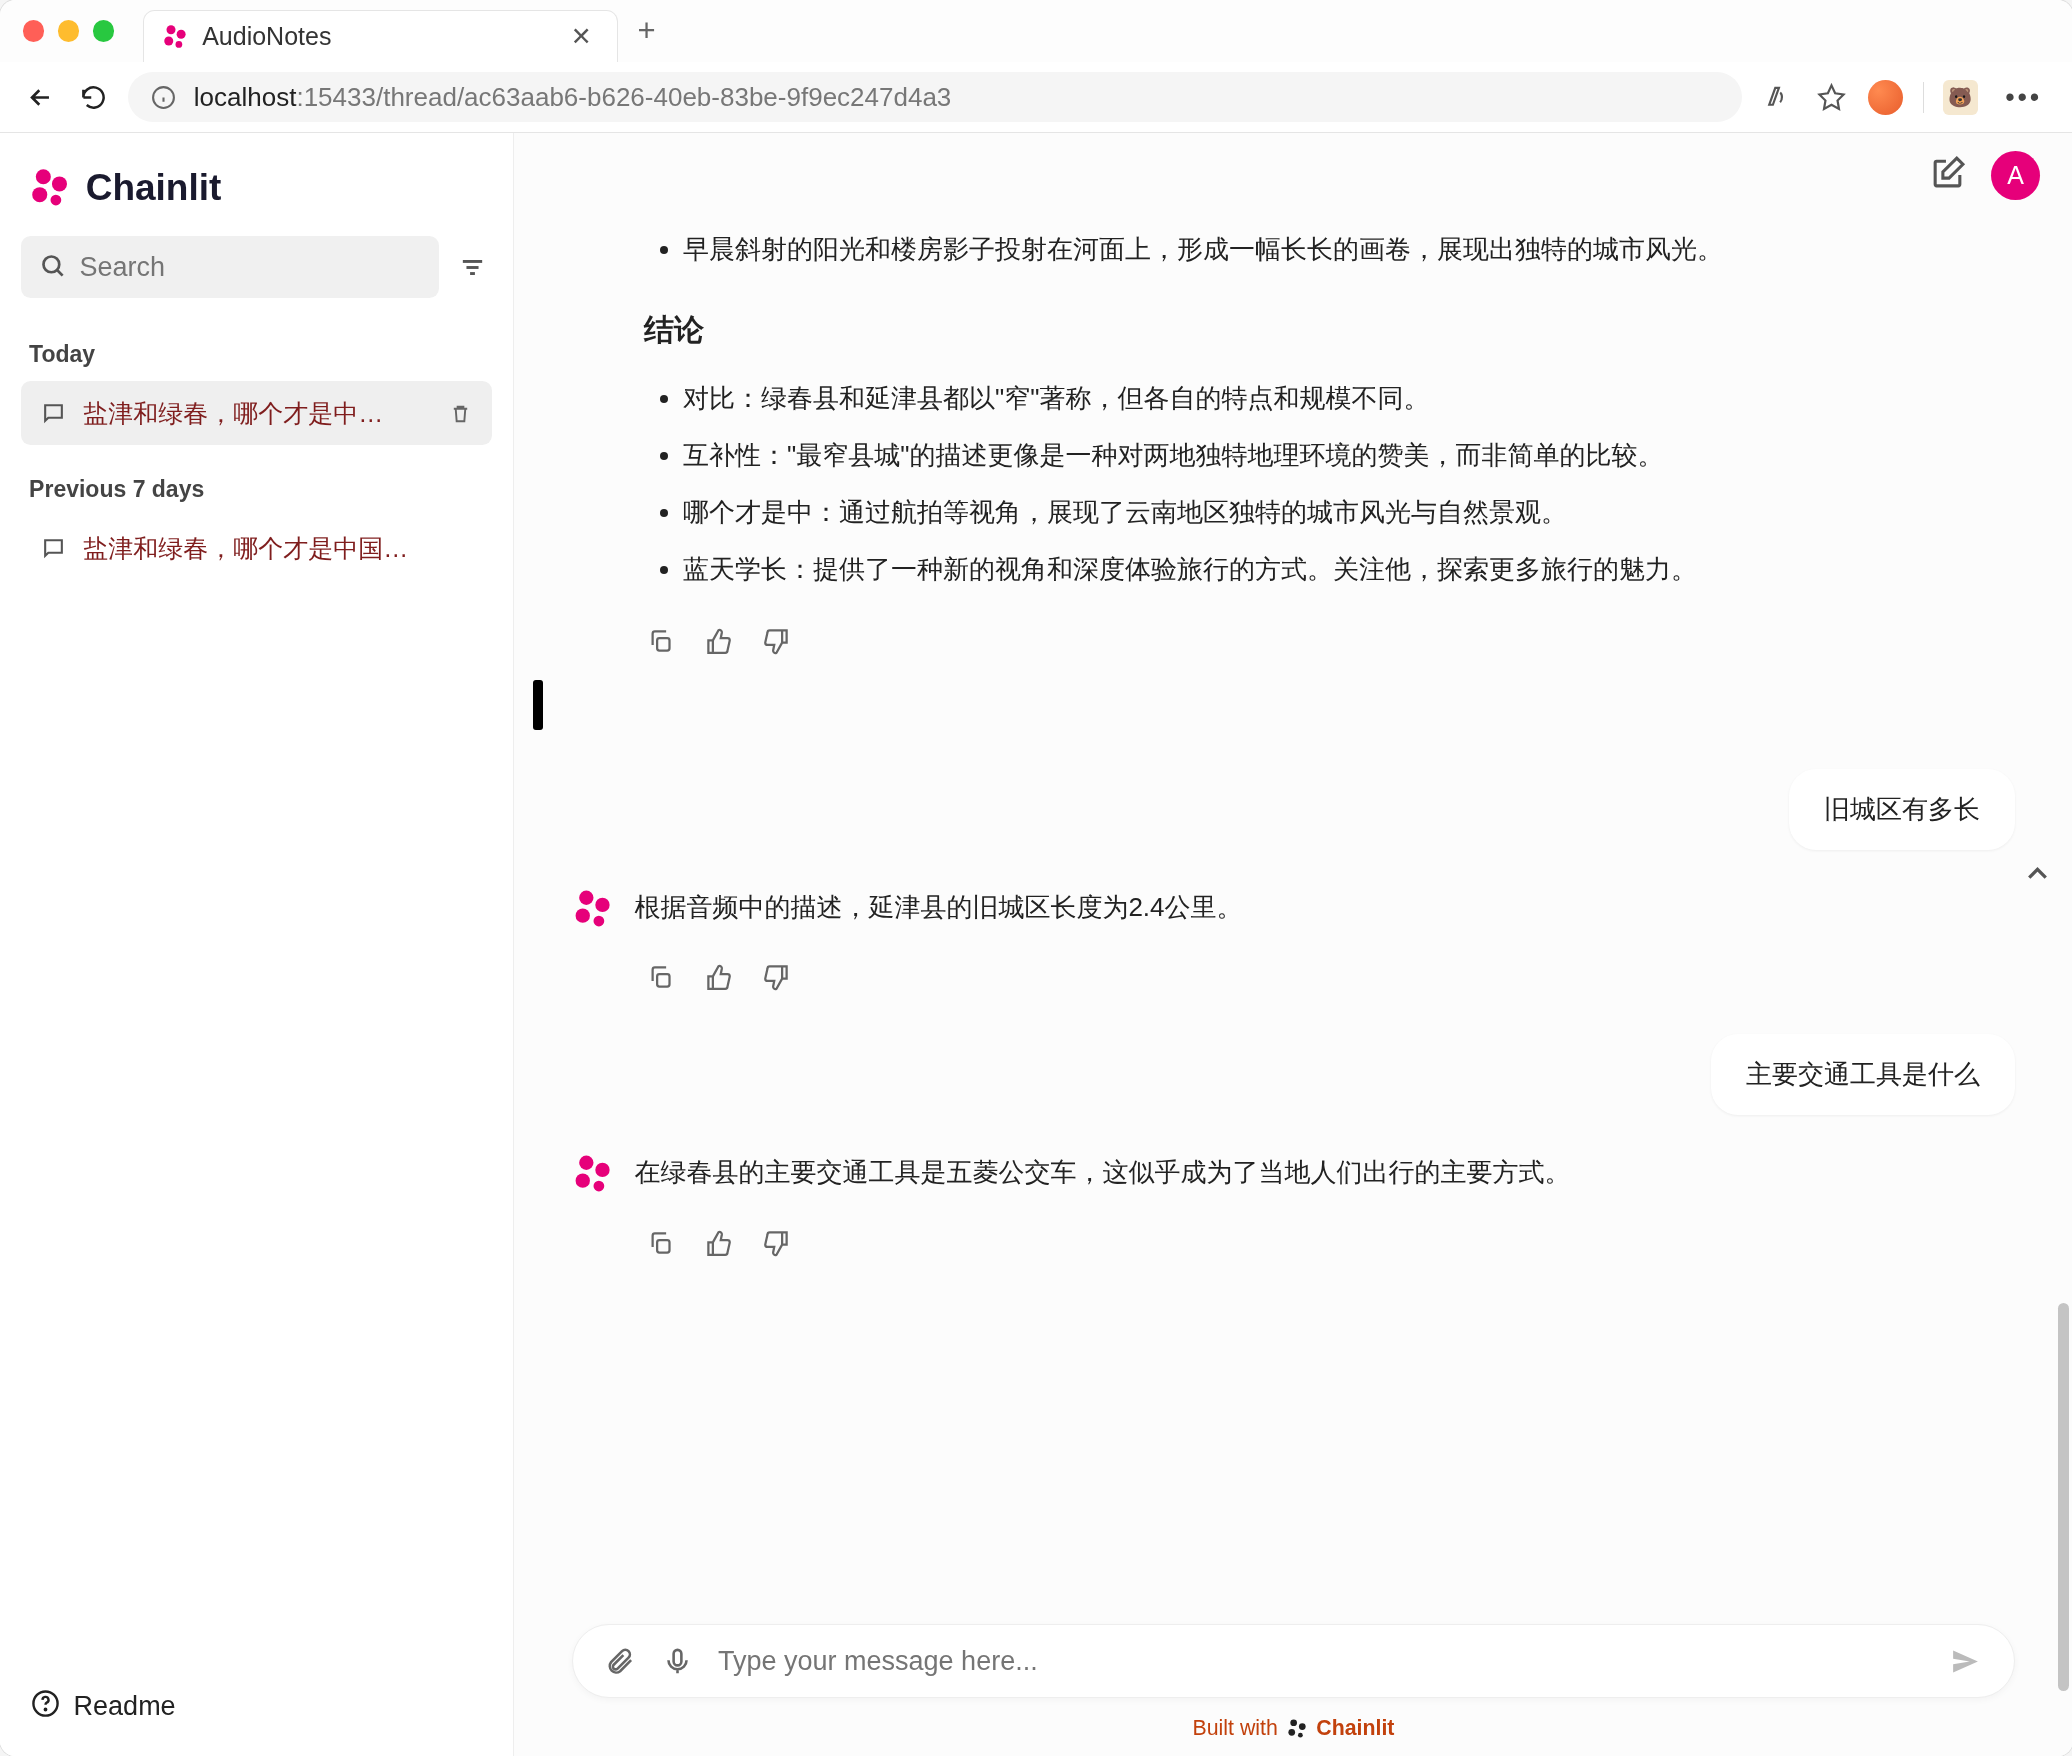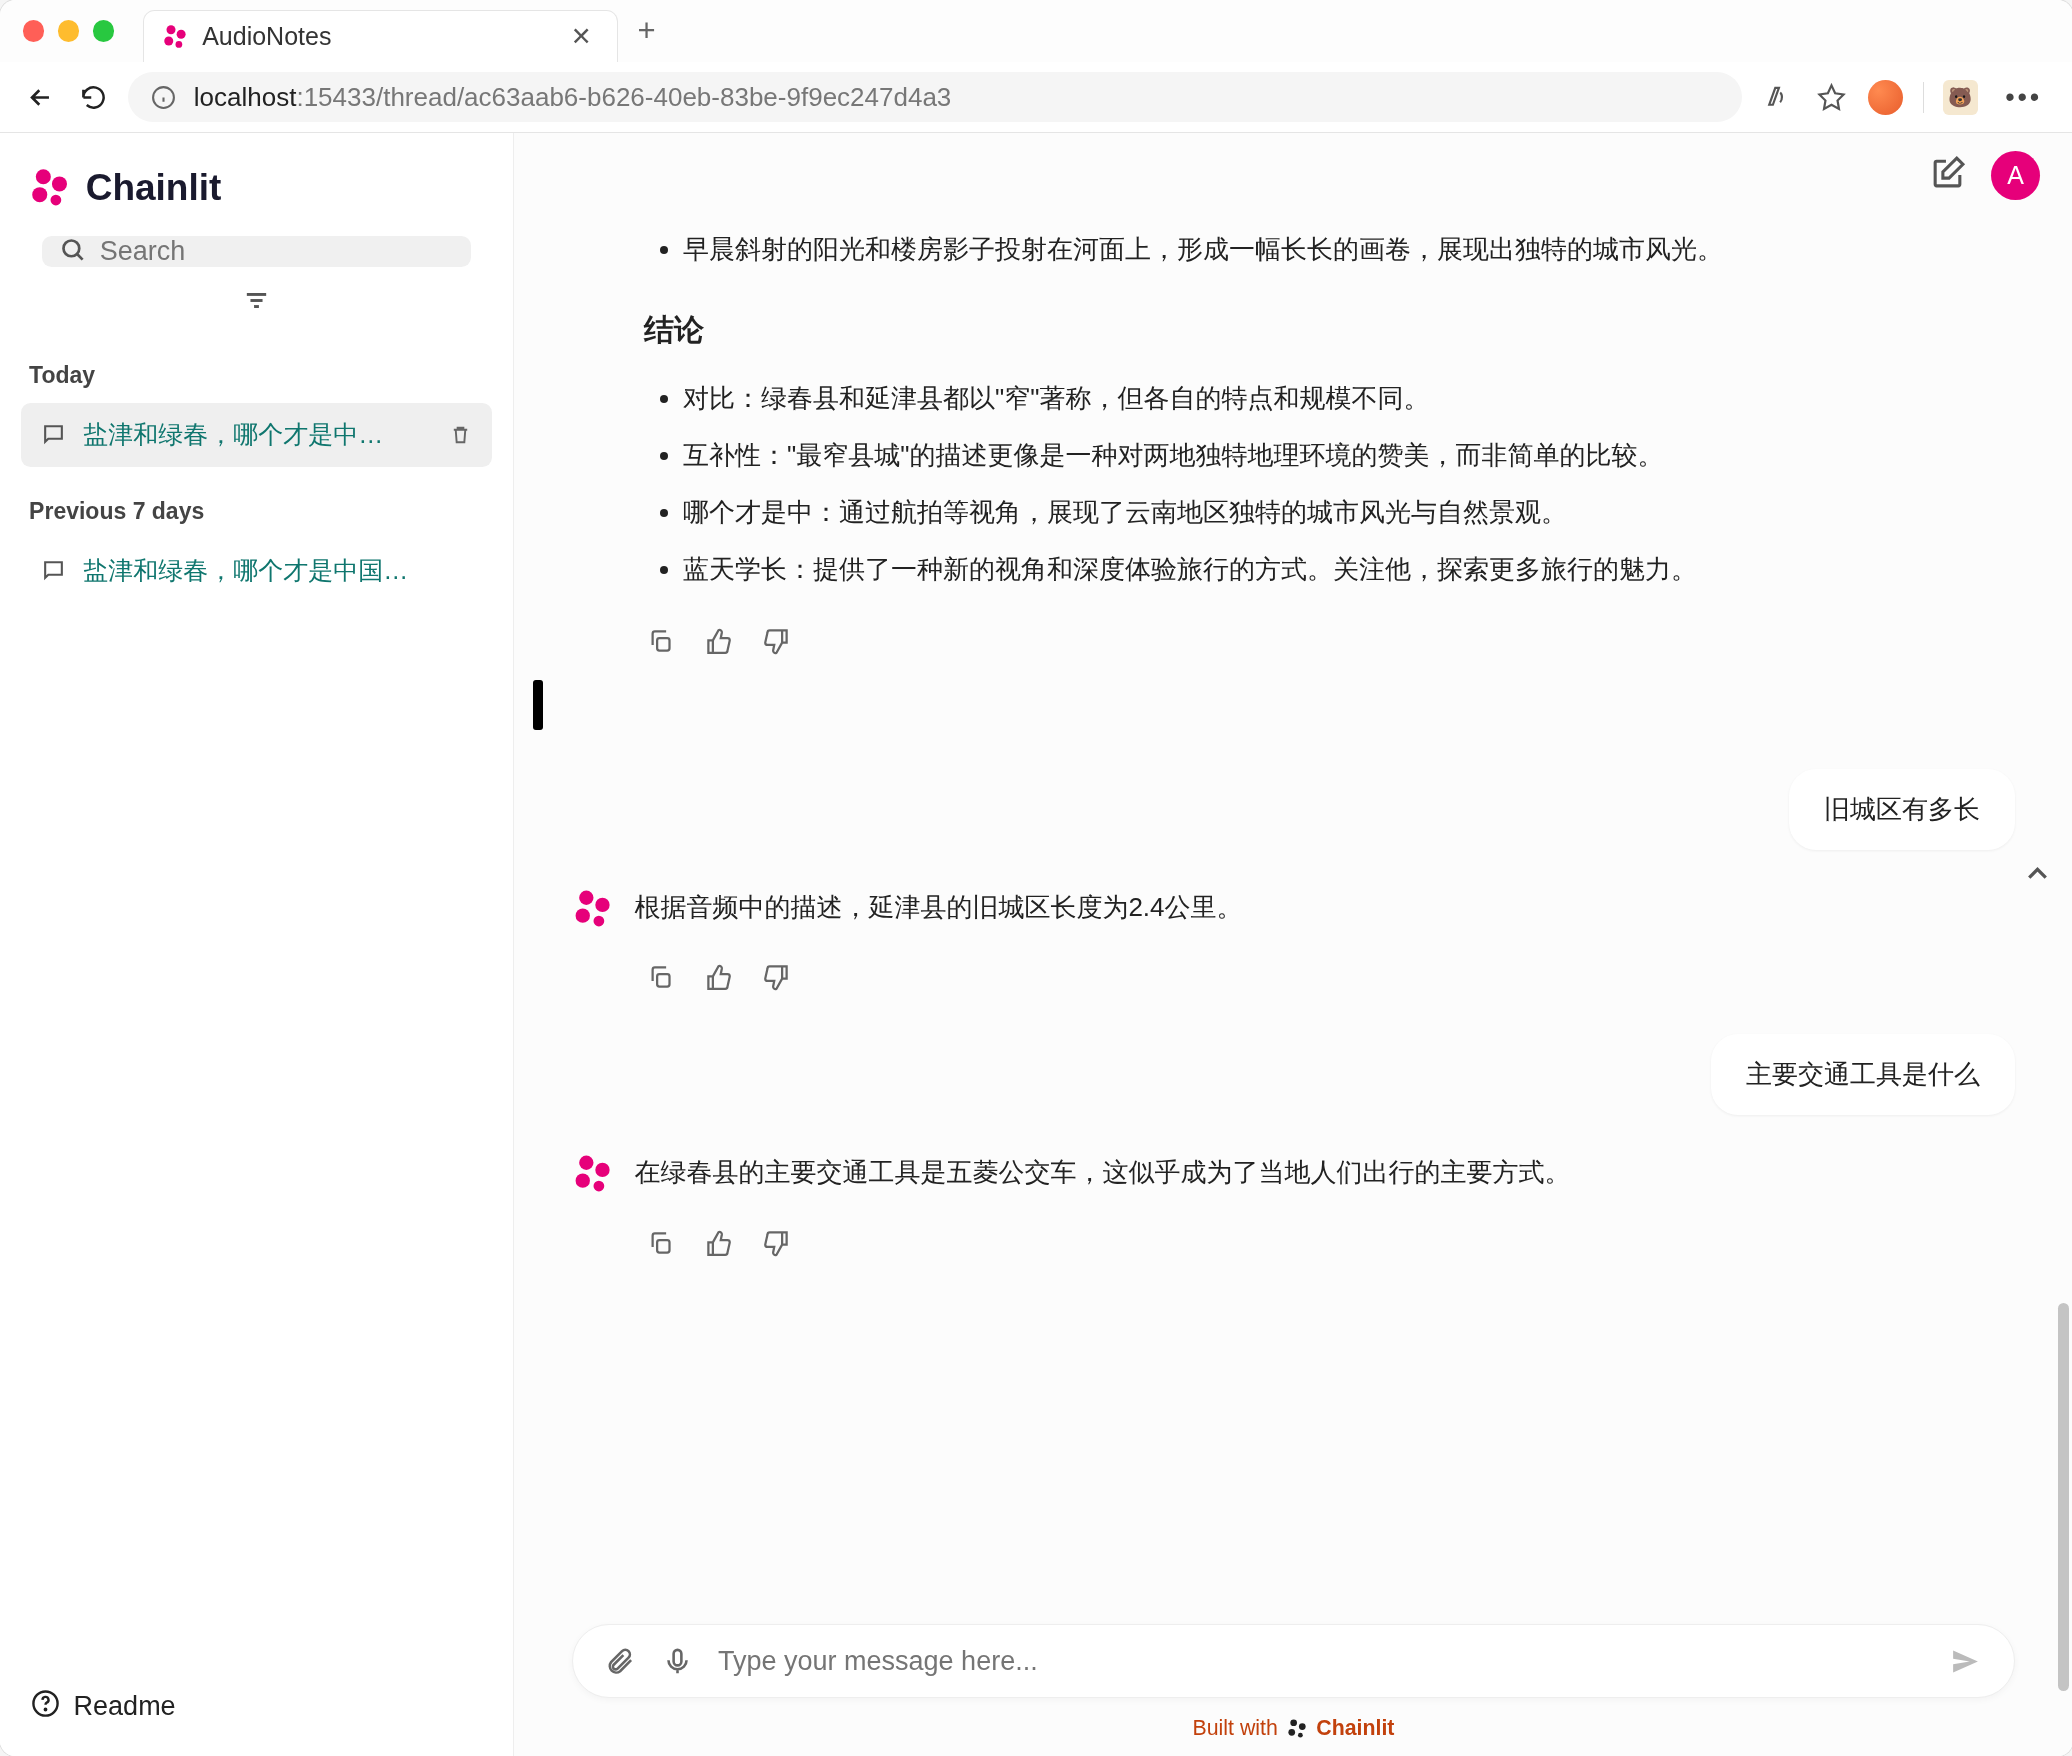--- a/index.html
+++ b/index.html
@@ -35,27 +35,27 @@
 
 
 .app { flex: 1; display: flex; background: #fcfcfc; overflow: hidden; }
 
 
 .sidebar { width: 514px; background: #fff; border-right: 1.9px solid #eee; display: flex; flex-direction: column; padding: 17.5px 21.3px; }
 .brand { display: flex; align-items: center; gap: 13.6px; padding: 15.5px 7.8px 27px; }
 .brand-logo { width: 43px; height: 43px; }
 .brand-text { font-size: 37px; font-weight: 700; color: #1a1a2e; }
 
-.sidebar-search-row { display: flex; align-items: center; gap: 13.6px; margin-bottom: 29px; flex-direction: column; }
+.sidebar-search-row { display: flex; align-items: center; gap: 13.6px; margin-bottom: 29px; }
 .sidebar-search { flex: 1; display: flex; align-items: center; background: #f0f0f0; border-radius: 9.7px; height: 62px; padding: 0 17.5px; gap: 13.6px; }
 .sidebar-search input { border: none; background: transparent; font-size: 27px; color: #888; outline: none; width: 100%; }
 .filter-icon { width: 39px; height: 39px; display: flex; align-items: center; justify-content: center; cursor: pointer; color: #555; }
 
 .side-section-label { font-size: 23px; font-weight: 600; color: #444; padding: 13.6px 7.8px; }
-.thread-item { display: flex; align-items: center; gap: 15.5px; padding: 15.5px 17.5px; border-radius: 9.7px; cursor: pointer; font-size: 25px; color: #0f766e; }
+.thread-item { display: flex; align-items: center; gap: 15.5px; padding: 15.5px 17.5px; border-radius: 9.7px; cursor: pointer; font-size: 25px; color: #7f1d1d; }
 .thread-item.active { background: #efefef; }
 .thread-icon { width: 29px; height: 29px; display: flex; align-items: center; justify-content: center; color: #555; flex-shrink: 0; }
 .thread-title { flex: 1; overflow: hidden; text-overflow: ellipsis; white-space: nowrap; }
 .thread-delete { width: 27px; height: 27px; display: flex; align-items: center; justify-content: center; color: #666; cursor: pointer; flex-shrink: 0; }
 
 .sidebar-spacer { flex: 1; }
 .readme-link { display: flex; align-items: center; gap: 13.6px; padding: 13.6px 9.7px; font-size: 27px; color: #222; cursor: pointer; }
 
 
 .main { flex: 1; display: flex; flex-direction: column; position: relative; background: #fcfcfc; }

